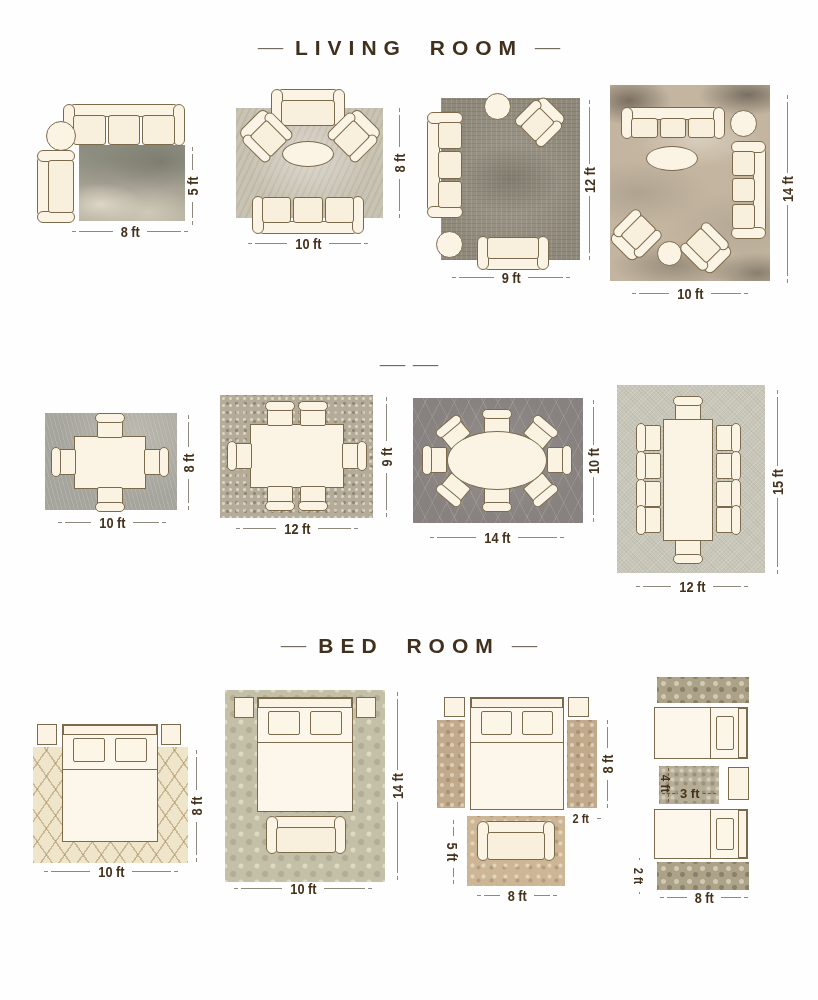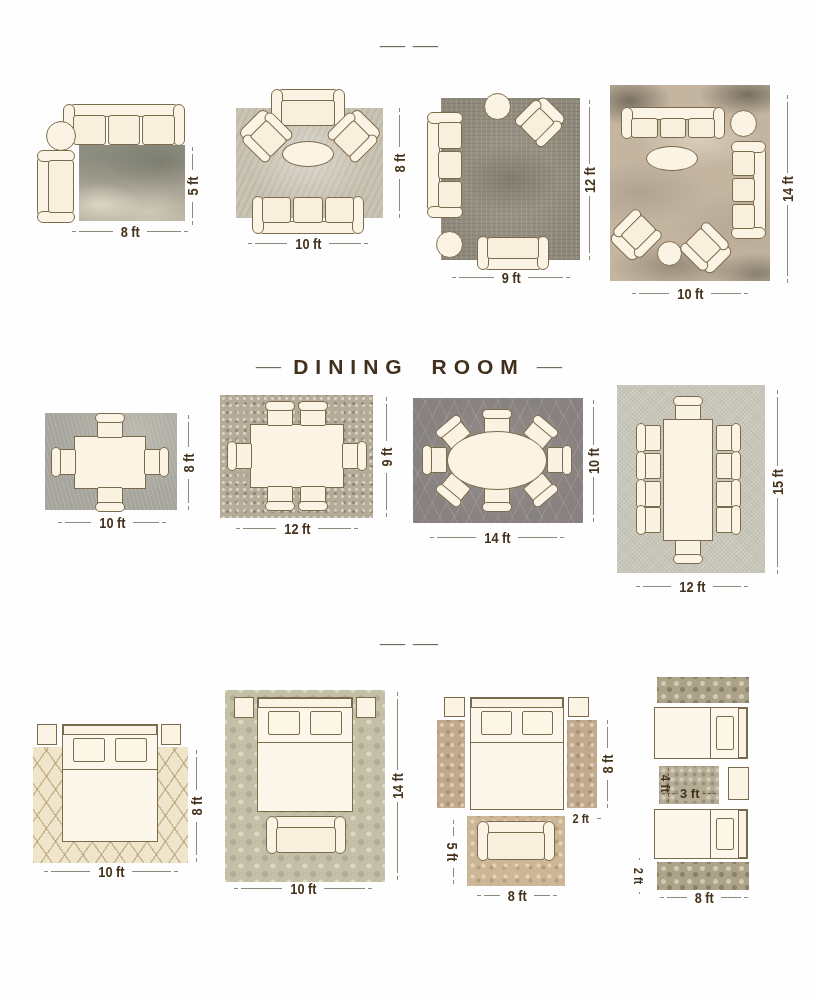--- a/index.html
+++ b/index.html
@@ -137,20 +137,21 @@
   .dash-v { position:absolute; top:2px; bottom:2px; left:9px; border-left:1px dashed #6e5f46; }
   .dash-h { position:absolute; left:3px; right:3px; top:27px; border-top:1px dashed #6e5f46; }
 </style>
 </head>
 <body>
 
 <div class="canvas">
 
   <div class="section-title" style="top:36px">
     <span class="dash">—</span>
+    <span>LIVING ROOM</span>
     <span class="dash">—</span>
   </div>
 
   <div class="diagram">
     <div class="rug rug-lr1" style="left:79px;top:145px;width:106px;height:76px"></div>
     <div class="sofa-h" style="left:63px;top:104px;width:122px;height:42px">
       <div class="part back"></div>
       <div class="part arm arm-l"></div>
       <div class="part arm arm-r"></div>
       <div class="seats">
@@ -309,21 +310,20 @@
     </div>
     <div class="dim-h" style="left:632px;top:284px;width:116px">
       <span class="ln ln-a"></span>
       <span class="lbl">10 ft</span>
       <span class="ln ln-b"></span>
     </div>
   </div>
 
   <div class="section-title" style="top:355px">
     <span class="dash">—</span>
-    <span>DINING ROOM</span>
     <span class="dash">—</span>
   </div>
 
   <div class="diagram">
     <div class="rug rug-dr1" style="left:45px;top:413px;width:132px;height:97px"></div>
     <div class="furn" style="left:74px;top:436px;width:72px;height:53px"></div>
     <div class="dchair" style="left:97px;top:418px"></div>
     <div class="dchair" style="left:97px;top:487px;transform:rotate(180deg)"></div>
     <div class="dchair" style="left:53px;top:452px;transform:rotate(-90deg)"></div>
     <div class="dchair" style="left:141px;top:452px;transform:rotate(90deg)"></div>
@@ -403,20 +403,21 @@
     </div>
     <div class="dim-h" style="left:636px;top:577px;width:112px">
       <span class="ln ln-a"></span>
       <span class="lbl">12 ft</span>
       <span class="ln ln-b"></span>
     </div>
   </div>
 
   <div class="section-title" style="top:634px">
     <span class="dash">—</span>
+    <span>BED ROOM</span>
     <span class="dash">—</span>
   </div>
 
   <div class="diagram">
     <div class="rug rug-br1" style="left:33px;top:747px;width:155px;height:116px"></div>
     <div class="furn" style="left:37px;top:724px;width:20px;height:21px"></div>
     <div class="furn" style="left:161px;top:724px;width:20px;height:21px"></div>
     <div class="bed" style="left:62px;top:724px;width:96px;height:118px">
       <div class="part hb"></div>
       <div class="prow">

